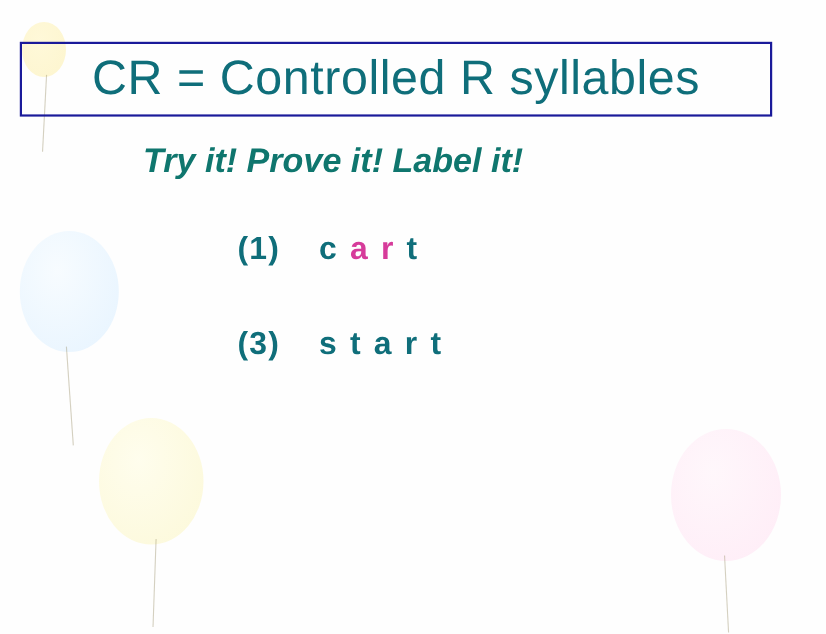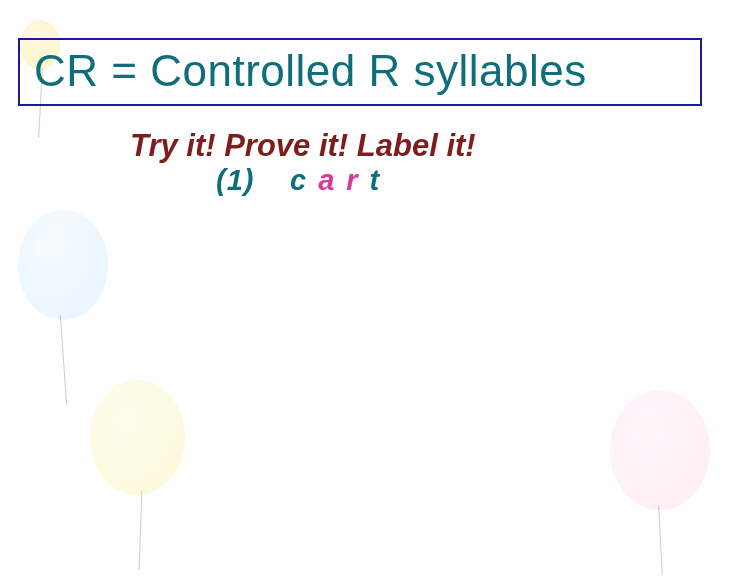--- a/index.html
+++ b/index.html
@@ -67,37 +67,38 @@
     position: relative;
     z-index: 1;
   }
   .title-box {
     margin: 38px 18px 0 18px;
     border: 2px solid #1a1a9a;
     padding: 6px 14px 8px 14px;
     display: inline-block;
     width: 684px;
     box-sizing: border-box;
+    text-align: center;
   }
   .title-text {
     font-size: 44px;
     color: #0f6e7a;
     font-weight: normal;
     letter-spacing: 0.5px;
     white-space: nowrap;
   }
   .subtitle {
     margin: 22px 0 0 130px;
     font-size: 31px;
     font-style: italic;
     font-weight: bold;
-    color: #7f1d1d;
+    color: #0f766e;
   }
   .items {
-    font-style: italic;
+    margin-top: 46px;
   }
   .item-row {
     margin: 0 0 54px 216px;
     font-size: 29px;
     font-weight: bold;
     color: #0f6e7a;
     letter-spacing: 1px;
   }
   .item-number {
     display: inline-block;
@@ -123,14 +124,15 @@
 <div class="bg-decoration string string-4"></div>
 
 <div class="content">
   <div class="title-box">
     <span class="title-text">CR = Controlled R syllables</span>
   </div>
   <div class="subtitle">Try it!  Prove it! Label it!</div>
   <div class="items">
 
   <div class="item-row"><span class="item-number">(1)</span><span class="word"><span>c</span><span class="hl">a</span><span class="hl">r</span><span>t</span></span></div>
+      <div class="item-row"><span class="item-number">(3)</span><span class="word"><span>s</span><span>t</span><span>a</span><span>r</span><span>t</span></span></div>
     </div>
 </div>
 
 </body></html>

